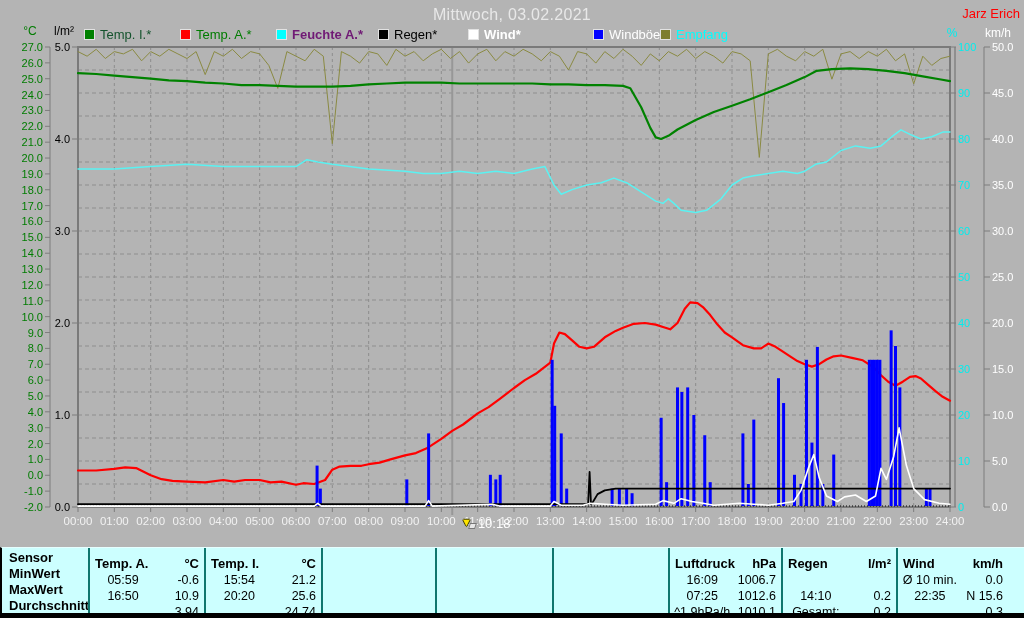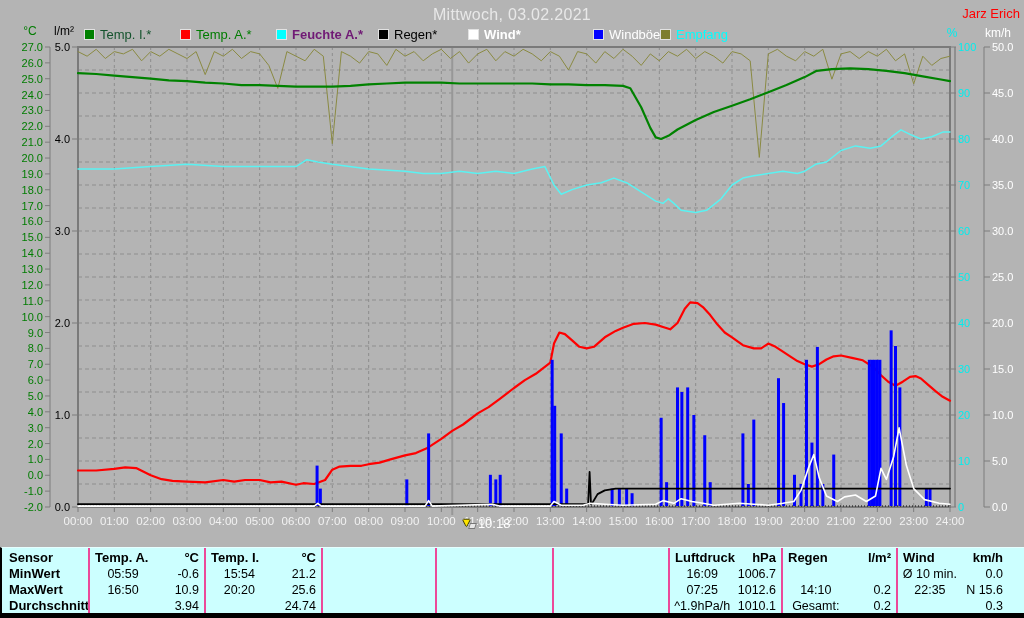--- a/index.html
+++ b/index.html
@@ -39,21 +39,21 @@
   #cursor-page { width:7px; height:6px; background:#e8e8e8; border:1px solid #777; margin:7px 2px 0 -3px; transform:skewX(-18deg); }
   #cursor-time { color:#fff; font-size:13px; line-height:15px; }
   #stats-table {
     left:0; top:547px; width:1024px; height:66px;
     background:#ccffff; display:flex;
     border-top:1px solid #e6ffff; border-left:2px solid #000;
     color:#000;
   }
   .t-labels { width:86px; padding-top:2px; }
   .t-labels div { height:16px; line-height:16px; font-weight:bold; font-size:13px; padding-left:7px; white-space:nowrap; }
-  .t-col { border-left:2px solid #ec4899; padding-top:2px; }
+  .t-col { border-left:2px solid #0f766e; padding-top:8px; }
   .t-row { display:flex; height:16px; line-height:16px; font-size:12.5px; }
   .t-row .tc { width:58%; text-align:center; white-space:nowrap; }
   .t-row .vc { flex:1; text-align:right; padding-right:5px; white-space:nowrap; }
   .t-head { font-weight:bold; font-size:13px; }
   .t-head .tc { text-align:left; padding-left:5px; }
   #footer-bar { left:0; top:613px; width:1024px; height:5px; background:#000; }
 </style>
 </head>
 <body>
 

